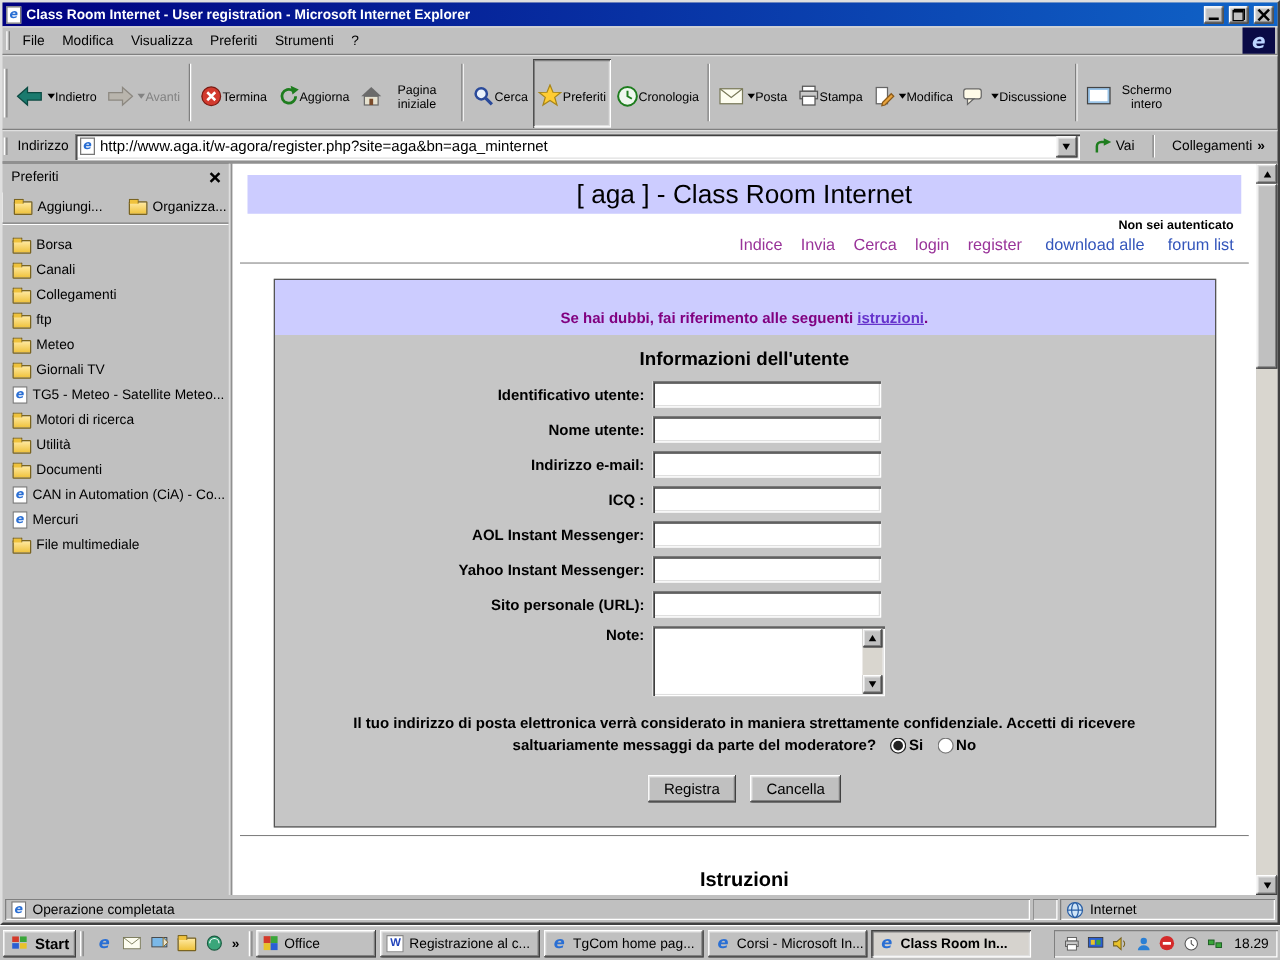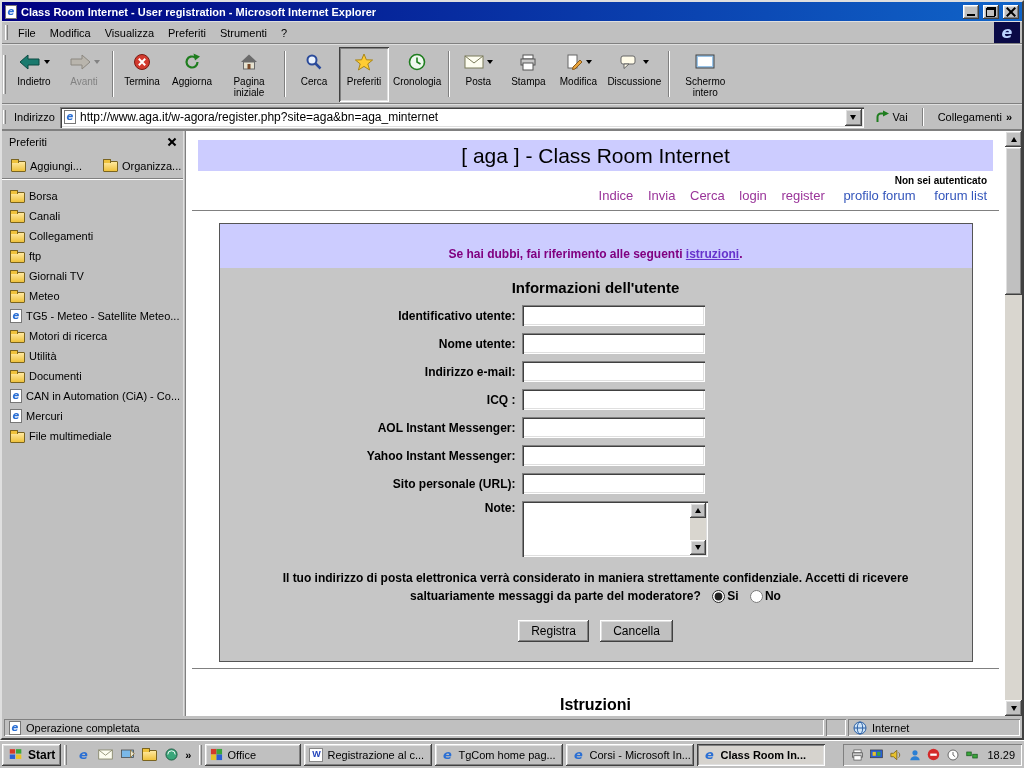--- a/index.html
+++ b/index.html
@@ -26,21 +26,21 @@
 .page-icon{width:12px;height:14px;background:#fff;border:1px solid #777;display:grid;place-items:center;flex:none;}
 .page-icon::before{content:"e";color:#2a6fd4;font:italic bold 10px/1 "DejaVu Sans",sans-serif;}
 
 .bar{border-top:1px solid #dfdfdf;border-bottom:1px solid #808080;flex:none;}
 .grip{width:3px;height:70%;border-left:1px solid #fff;border-right:1px solid #808080;margin:0 3px 0 1px;flex:none;align-self:center;}
 .menubar{height:23px;display:flex;align-items:center;padding:0 2px;}
 .menu-item{padding:4px 7px;}
 .ie-logo{margin-left:auto;width:26px;height:21px;background:#0a0a46;display:grid;place-items:center;flex:none;}
 .ie-logo::before{content:"e";color:#bcd4ff;font:italic bold 16px/1 "DejaVu Sans",sans-serif;}
 .toolbar{height:60px;display:flex;align-items:flex-start;padding:2px 2px 1px 0;}
-.tool-btn{min-width:50px;height:55px;display:flex;flex-direction:column;align-items:center;padding:4px 4px 0;background:transparent;border:none;font-family:inherit;}
+.tool-btn{min-width:50px;height:55px;display:flex;align-items:center;padding:4px 4px 0;background:transparent;border:none;font-family:inherit;justify-content:flex-end;}
 .tool-btn .ic{height:22px;display:flex;align-items:center;}
 .tool-btn .lbl{font-size:10px;line-height:11px;text-align:center;margin-top:3px;max-width:56px;}
 .tool-btn.disabled .lbl{color:#828282;}
 .tool-sep{width:2px;height:46px;border-left:1px solid #808080;border-right:1px solid #fff;margin:4px 3px 0;flex:none;}
 .dd{width:0;height:0;border-left:3px solid transparent;border-right:3px solid transparent;border-top:4px solid #000;margin-left:3px;}
 .dd.dis{border-top-color:#828282;}
 .addressbar{height:26px;display:flex;align-items:center;gap:5px;padding:2px 4px 2px 0;}
 .addr-combo{flex:1;height:21px;display:flex;align-items:center;gap:4px;padding-left:4px;}
 .addr-url{flex:1;font-size:12px;white-space:nowrap;overflow:hidden;}
 .addr-drop{width:17px;height:17px;margin-right:2px;display:grid;place-items:center;flex:none;}
@@ -376,25 +376,25 @@
           <button class="fav-item">
               <span class="icon-folder"></span>
               <span>Collegamenti</span>
             </button>
           <button class="fav-item">
               <span class="icon-folder"></span>
               <span>ftp</span>
             </button>
           <button class="fav-item">
               <span class="icon-folder"></span>
+              <span>Meteo</span>
+            </button>
+          <button class="fav-item">
+              <span class="icon-folder"></span>
               <span>Giornali TV</span>
-            </button>
-          <button class="fav-item">
-              <span class="icon-folder"></span>
-              <span>Meteo</span>
             </button>
           <button class="fav-item">
               <span class="page-icon"></span>
               <span>TG5 - Meteo - Satellite Meteo...</span>
             </button>
           <button class="fav-item">
               <span class="icon-folder"></span>
               <span>Motori di ricerca</span>
             </button>
           <button class="fav-item">
@@ -426,21 +426,21 @@
         <div class="banner">
           <span class="banner-title">[ aga ] - Class Room Internet</span>
         </div>
         <div class="auth-line">Non sei autenticato</div>
         <div class="nav-line">
           <button class="nav-link">Indice</button>
           <button class="nav-link">Invia</button>
           <button class="nav-link">Cerca</button>
           <button class="nav-link">login</button>
           <button class="nav-link">register</button>
-          <button class="nav-link2">profilo forum</button>
+          <button class="nav-link2">download alle</button>
           <button class="nav-link2">forum list</button>
         </div>
         <div class="hr"></div>
 
         <div class="formbox">
           <div class="form-intro">
             <br>
             <span>Se hai dubbi, fai riferimento alle seguenti </span><button class="link">istruzioni</button><span>.</span>
           </div>
           <div class="form-title">Informazioni dell'utente</div>

